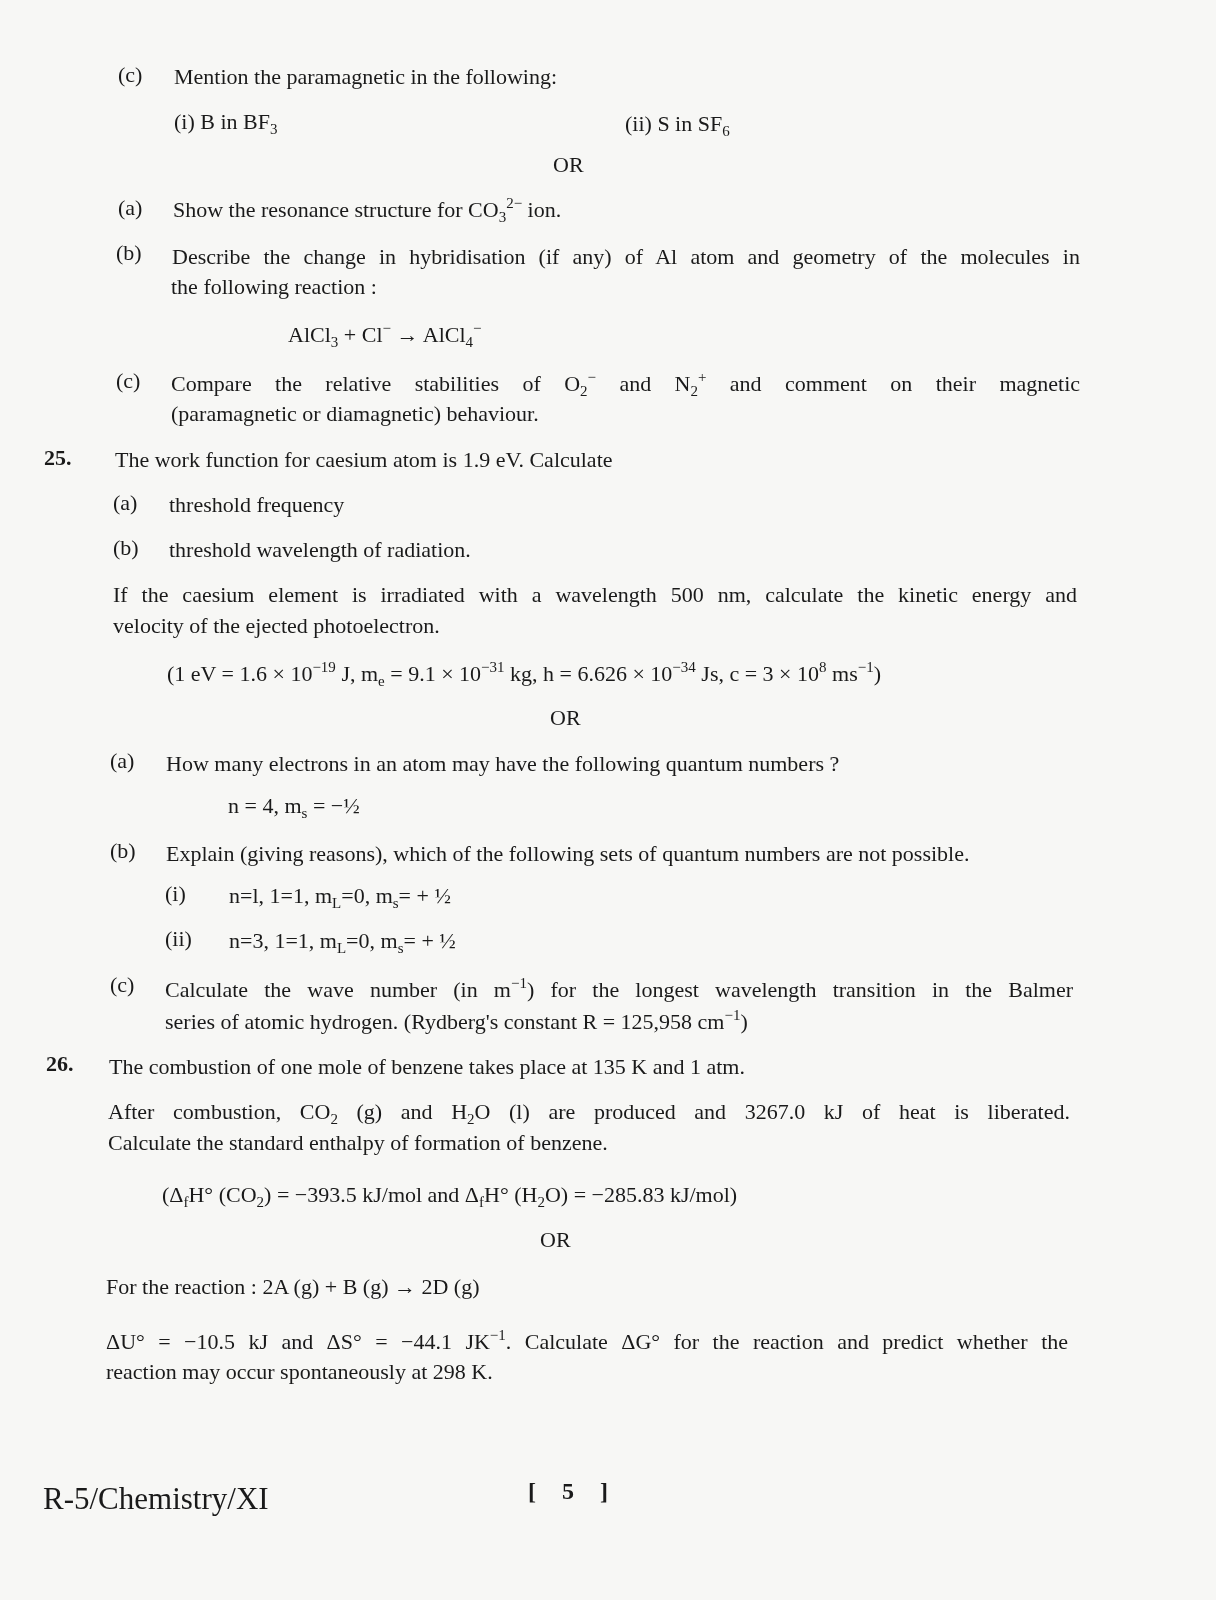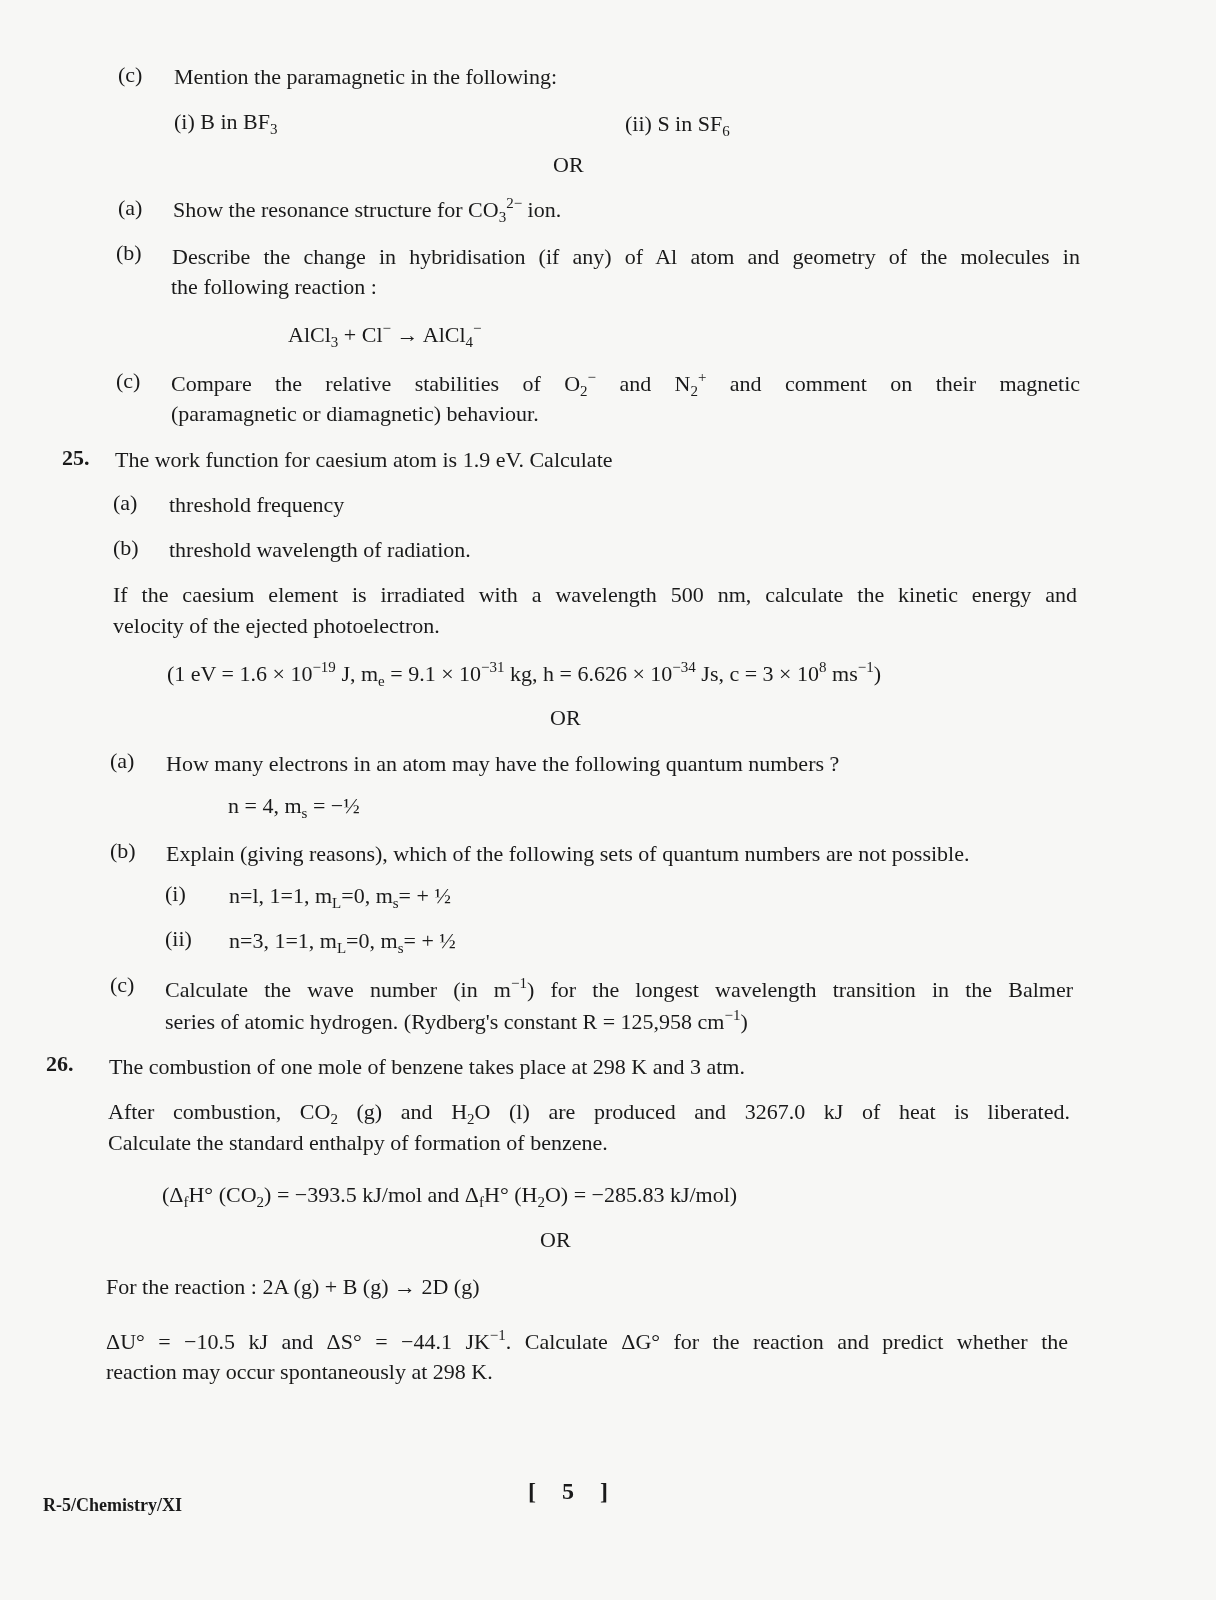--- a/index.html
+++ b/index.html
@@ -11,21 +11,21 @@
     position: relative;
     overflow: hidden;
   }
   .line { position: absolute; font-size: 22px; line-height: 30px; white-space: nowrap; }
   .just { white-space: normal; text-align: justify; text-align-last: justify; }
   .or { font-weight: normal; font-size: 22px; }
   sub { font-size: 15px; vertical-align: -5px; line-height: 0; }
   sup { font-size: 15px; vertical-align: 9px; line-height: 0; }
   .qnum { position: absolute; font-weight: bold; font-size: 22px; }
   .lbl { position: absolute; font-size: 22px; }
-  .footer-left { position: absolute; left: 43px; top: 1481px; font-weight: bold; font-size: 18px; margin-top: 14px; }
+  .footer-left { position: absolute; left: 43px; top: 1481px; font-weight: normal; font-size: 31px; }
   .footer-page { position: absolute; left: 528px; top: 1478px; font-weight: bold; font-size: 24px; letter-spacing: 10px; }
 </style>
 </head>
 <body>
 
 <span class="lbl" style="left:118px;top:62px">(c)</span>
 <span class="line" style="left:174px;top:62px">Mention the paramagnetic in the following:</span>
 
 <div class="line" style="left:174px;top:107px"><span>(i) B in BF</span><sub>3</sub></div>
 <div class="line" style="left:625px;top:109px"><span>(ii) S in SF</span><sub>6</sub></div>
@@ -38,21 +38,21 @@
 <span class="lbl" style="left:116px;top:240px">(b)</span>
 <div class="line just" style="left:172px;top:242px;width:908px">Describe the change in hybridisation (if any) of Al atom and geometry of the molecules in</div>
 <div class="line" style="left:171px;top:272px">the following reaction :</div>
 
 <div class="line" style="left:288px;top:320px"><span>AlCl</span><sub>3</sub><span> + Cl</span><sup>−</sup><span> → AlCl</span><sub>4</sub><sup>−</sup></div>
 
 <span class="lbl" style="left:116px;top:368px">(c)</span>
 <div class="line just" style="left:171px;top:369px;width:909px"><span>Compare the relative stabilities of O</span><sub>2</sub><sup>−</sup><span> and N</span><sub>2</sub><sup>+</sup><span> and comment on their magnetic</span></div>
 <div class="line" style="left:171px;top:399px">(paramagnetic or diamagnetic) behaviour.</div>
 
-<span class="qnum" style="left:62px;top:445px">25.</span>
+<span class="qnum" style="left:44px;top:445px">25.</span>
 <div class="line" style="left:115px;top:445px">The work function for caesium atom is 1.9 eV. Calculate</div>
 
 <span class="lbl" style="left:113px;top:490px">(a)</span>
 <div class="line" style="left:169px;top:490px">threshold frequency</div>
 
 <span class="lbl" style="left:113px;top:535px">(b)</span>
 <div class="line" style="left:169px;top:535px">threshold wavelength of radiation.</div>
 
 <div class="line just" style="left:113px;top:580px;width:964px">If the caesium element is irradiated with a wavelength 500 nm, calculate the kinetic energy and</div>
 <div class="line" style="left:113px;top:611px">velocity of the ejected photoelectron.</div>
@@ -72,21 +72,21 @@
 <div class="line" style="left:229px;top:881px"><span>n=l, 1=1, m</span><sub>L</sub><span>=0, m</span><sub>s</sub><span>= + ½</span></div>
 
 <span class="lbl" style="left:165px;top:926px">(ii)</span>
 <div class="line" style="left:229px;top:926px"><span>n=3, 1=1, m</span><sub>L</sub><span>=0, m</span><sub>s</sub><span>= + ½</span></div>
 
 <span class="lbl" style="left:110px;top:972px">(c)</span>
 <div class="line just" style="left:165px;top:975px;width:908px"><span>Calculate the wave number (in m</span><sup>−1</sup><span>) for the longest wavelength transition in the Balmer</span></div>
 <div class="line" style="left:165px;top:1007px"><span>series of atomic hydrogen. (Rydberg's constant R = 125,958 cm</span><sup>−1</sup><span>)</span></div>
 
 <span class="qnum" style="left:46px;top:1051px">26.</span>
-<div class="line" style="left:109px;top:1052px">The combustion of one mole of benzene takes place at 298 K and 3 atm.</div>
+<div class="line" style="left:109px;top:1052px">The combustion of one mole of benzene takes place at 135 K and 1 atm.</div>
 
 <div class="line just" style="left:108px;top:1097px;width:962px"><span>After combustion, CO</span><sub>2</sub><span> (g) and H</span><sub>2</sub><span>O (l) are produced and 3267.0 kJ of heat is liberated.</span></div>
 <div class="line" style="left:108px;top:1128px">Calculate the standard enthalpy of formation of benzene.</div>
 
 <div class="line" style="left:162px;top:1180px"><span>(Δ</span><sub>f</sub><span>H° (CO</span><sub>2</sub><span>) = −393.5 kJ/mol and Δ</span><sub>f</sub><span>H° (H</span><sub>2</sub><span>O) = −285.83 kJ/mol)</span></div>
 
 <div class="line or" style="left:540px;top:1225px">OR</div>
 
 <div class="line" style="left:106px;top:1272px">For the reaction : 2A (g) + B (g) → 2D (g)</div>
 <div class="line just" style="left:106px;top:1327px;width:962px"><span>ΔU° = −10.5 kJ and ΔS° = −44.1 JK</span><sup>−1</sup><span>. Calculate ΔG° for the reaction and predict whether the</span></div>

